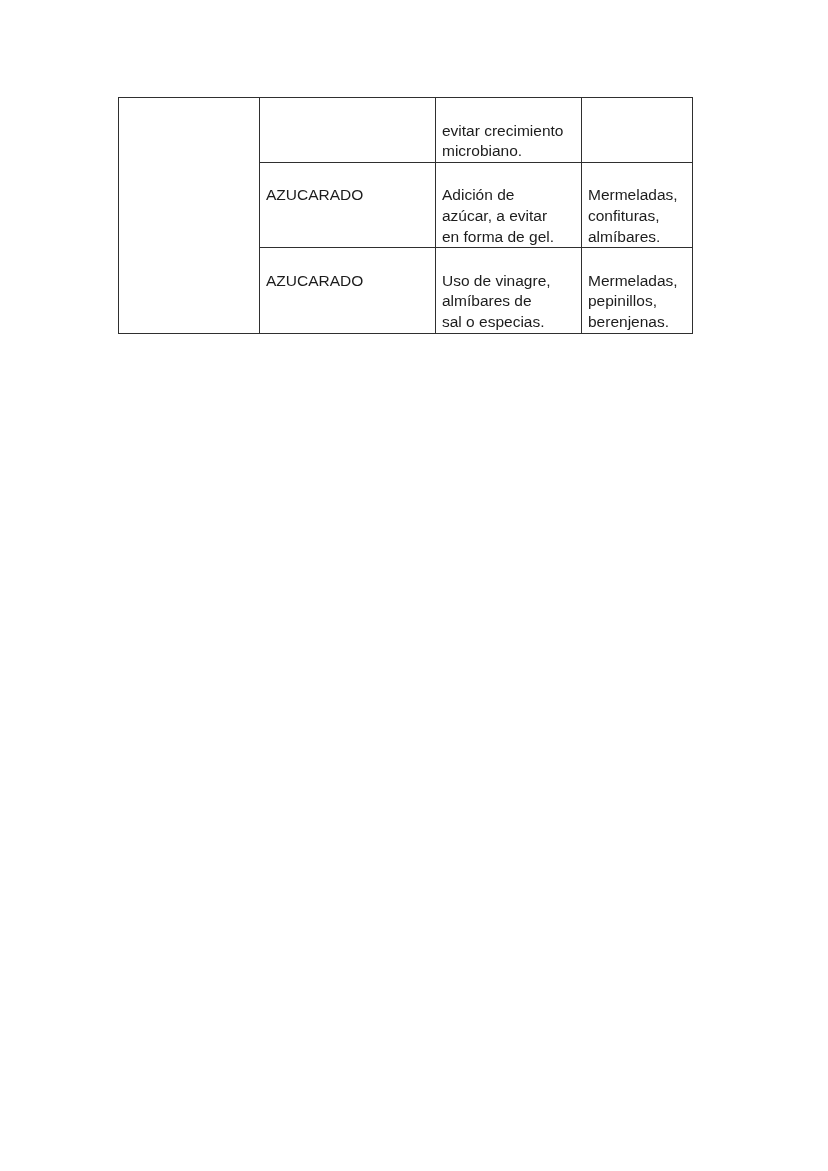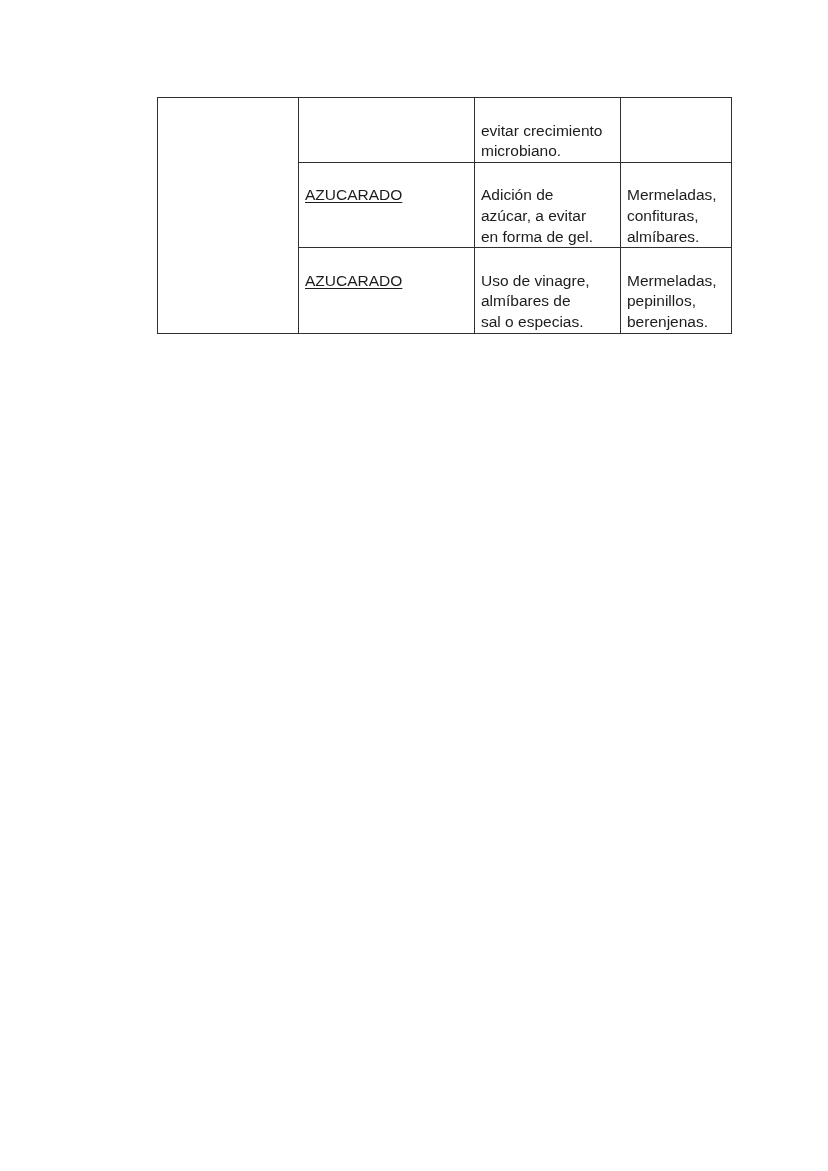--- a/index.html
+++ b/index.html
@@ -8,21 +8,20 @@
     background: #ffffff;
   }
   .page {
     position: relative;
     width: 760px;
     height: 1171px;
     background: #ffffff;
     font-family: "Liberation Sans", sans-serif;
     color: #1c1c1c;
     overflow: hidden;
-    margin-left: 39px;
   }
   table.doc-table {
     position: absolute;
     left: 118px;
     top: 97px;
     border-collapse: collapse;
     table-layout: fixed;
     width: 574px;
   }
   .doc-table col.c1 { width: 141px; }
@@ -35,21 +34,20 @@
   .doc-table td {
     border: 1px solid #2f2f2f;
     vertical-align: top;
     padding: 2px 6px 0 6px;
     font-size: 15.5px;
     line-height: 20.6px;
     white-space: pre-line;
     overflow: hidden;
   }
   .method {
-    text-decoration: underline;
     text-underline-offset: 2px;
   }
 </style>
 </head>
 <body>
 
 <div class="page">
   <table class="doc-table">
     <colgroup>
       <col class="c1">

